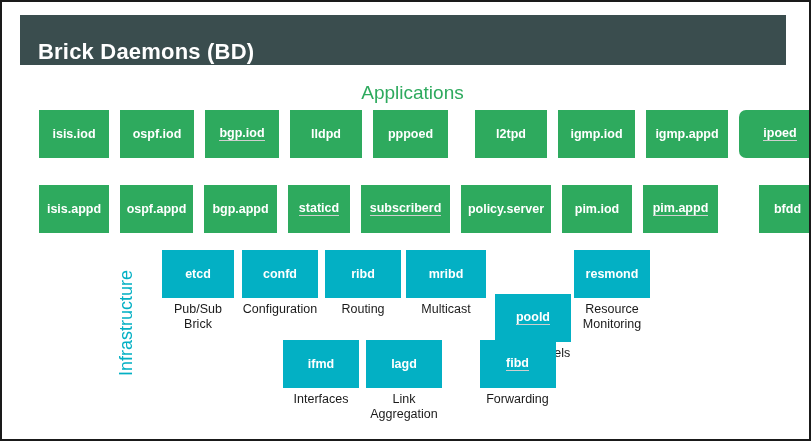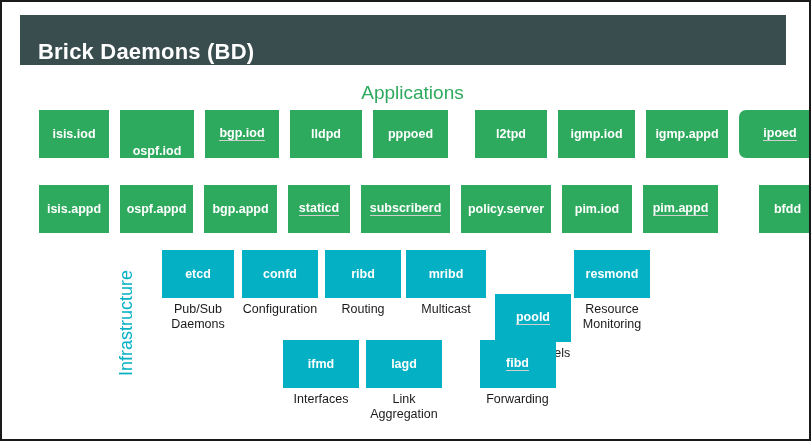--- a/index.html
+++ b/index.html
@@ -137,21 +137,21 @@
   <div id="header-bar">
     <div id="header-title">Brick Daemons (BD)</div>
   </div>
 
   <div id="applications-title">Applications</div>
 
   <div class="box-row" id="app-row-1" style="left:37px; top:108px;">
       <div class="app-box" style="width: 70px;">
         <span>isis.iod</span>
       </div>
-      <div class="app-box" style="width: 74px; align-items: flex-end;">
+      <div class="app-box" style="width: 74px;">
         <span>ospf.iod</span>
       </div>
       <div class="app-box" style="width: 74px;">
         <span class="spell">bgp.iod</span>
       </div>
       <div class="app-box" style="width: 72px;">
         <span>lldpd</span>
       </div>
       <div class="app-box" style="width: 75px;">
         <span>pppoed</span>
@@ -202,21 +202,21 @@
     </div>
 
   <div id="infra-label">Infrastructure</div>
 
   <div id="infra-row-1">
       <div class="infra-cell" style="left: 160px; top: 248px; width: 72px;">
         <div class="infra-box" style="width: 72px;">
           <span>etcd</span>
         </div>
         <div class="infra-caption">Pub/Sub
-Daemons</div>
+Brick</div>
       </div>
       <div class="infra-cell" style="left: 240px; top: 248px; width: 76px;">
         <div class="infra-box" style="width: 76px;">
           <span>confd</span>
         </div>
         <div class="infra-caption">Configuration</div>
       </div>
       <div class="infra-cell" style="left: 323px; top: 248px; width: 76px;">
         <div class="infra-box" style="width: 76px;">
           <span>ribd</span>

